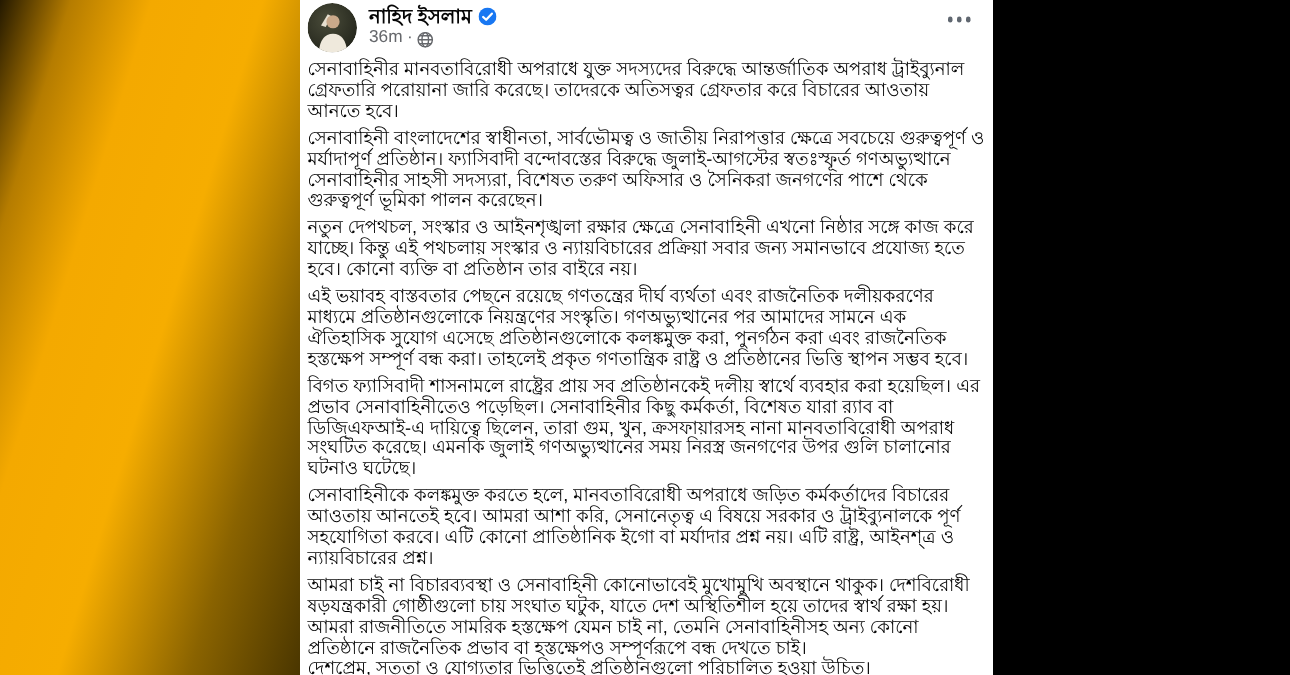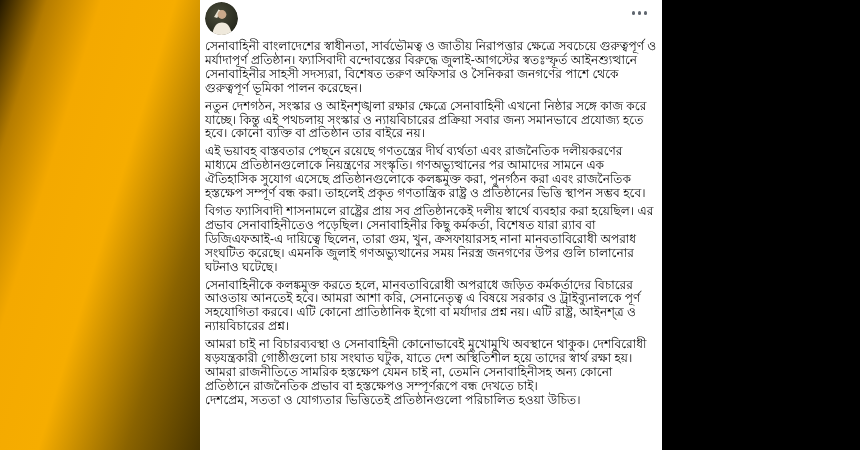--- a/index.html
+++ b/index.html
@@ -64,30 +64,55 @@
               <stop offset="0%" stop-color="#4a4c3a"></stop>
               <stop offset="100%" stop-color="#1e2017"></stop>
             </radialGradient>
           </defs>
           <circle cx="16.5" cy="16.5" r="16.5" fill="url(#avbg)"></circle>
           <path d="M9 15 L13.5 7.5 L15.7 8.6 L12.2 16 Z" fill="#e7e0d0"></path>
           <circle cx="17" cy="12.5" r="4.4" fill="#caa98a"></circle>
           <path d="M7.5 33 Q8.5 20.5 17 20.5 Q25.5 20.5 26.5 33 Z" fill="#efe9dc"></path>
         </svg>
       </div>
+      <div class="hmeta">
+        <div class="name-row">
+          <span class="author">নাহিদ ইসলাম</span>
+          <span class="badge">
+            <svg width="12" height="12" viewBox="0 0 12 12">
+              <circle cx="6" cy="6" r="6" fill="#1877f2"></circle>
+              <path d="M3.1 6.3 L5.1 8.2 L8.9 4.1" stroke="#ffffff" stroke-width="1.5" fill="none" stroke-linecap="round" stroke-linejoin="round"></path>
+            </svg>
+          </span>
+        </div>
+        <div class="sub-row">
+          <span>36m</span>
+          <span>·</span>
+          <span class="globe">
+            <svg width="11" height="11" viewBox="0 0 12 12">
+              <g stroke="#65676b" fill="none" stroke-width="1">
+                <circle cx="6" cy="6" r="5.2"></circle>
+                <ellipse cx="6" cy="6" rx="2.4" ry="5.2"></ellipse>
+                <path d="M0.8 6 H11.2 M1.6 3.1 H10.4 M1.6 8.9 H10.4"></path>
+              </g>
+            </svg>
+          </span>
+        </div>
+      </div>
       <div class="more">
         <i></i>
           <i></i>
           <i></i>
       </div>
     </header>
 
     <div class="post-body">
-      <p>সেনাবাহিনী বাংলাদেশের স্বাধীনতা, সার্বভৌমত্ব ও জাতীয় নিরাপত্তার ক্ষেত্রে সবচেয়ে গুরুত্বপূর্ণ ও মর্যাদাপূর্ণ প্রতিষ্ঠান। ফ্যাসিবাদী বন্দোবস্তের বিরুদ্ধে জুলাই-আগস্টের স্বতঃস্ফূর্ত আইনশ্যুত্থানে সেনাবাহিনীর সাহসী সদস্যরা, বিশেষত তরুণ অফিসার ও সৈনিকরা জনগণের পাশে থেকে গুরুত্বপূর্ণ ভূমিকা পালন করেছেন।</p>
-      <p>নতুন দেশগঠন, সংস্কার ও আইনশৃঙ্খলা রক্ষার ক্ষেত্রে সেনাবাহিনী এখনো নিষ্ঠার সঙ্গে কাজ করে যাচ্ছে। কিন্তু এই পথচলায় সংস্কার ও ন্যায়বিচারের প্রক্রিয়া সবার জন্য সমানভাবে প্রযোজ্য হতে হবে। কোনো ব্যক্তি বা প্রতিষ্ঠান তার বাইরে নয়।</p>
+      <p>সেনাবাহিনীর মানবতাবিরোধী অপরাধে যুক্ত সদস্যদের বিরুদ্ধে আন্তর্জাতিক অপরাধ ট্রাইব্যুনাল গ্রেফতারি পরোয়ানা জারি করেছে। তাদেরকে অতিসত্বর গ্রেফতার করে বিচারের আওতায় আনতে হবে।</p>
+      <p>সেনাবাহিনী বাংলাদেশের স্বাধীনতা, সার্বভৌমত্ব ও জাতীয় নিরাপত্তার ক্ষেত্রে সবচেয়ে গুরুত্বপূর্ণ ও মর্যাদাপূর্ণ প্রতিষ্ঠান। ফ্যাসিবাদী বন্দোবস্তের বিরুদ্ধে জুলাই-আগস্টের স্বতঃস্ফূর্ত গণঅভ্যুত্থানে সেনাবাহিনীর সাহসী সদস্যরা, বিশেষত তরুণ অফিসার ও সৈনিকরা জনগণের পাশে থেকে গুরুত্বপূর্ণ ভূমিকা পালন করেছেন।</p>
+      <p>নতুন দেপথচল, সংস্কার ও আইনশৃঙ্খলা রক্ষার ক্ষেত্রে সেনাবাহিনী এখনো নিষ্ঠার সঙ্গে কাজ করে যাচ্ছে। কিন্তু এই পথচলায় সংস্কার ও ন্যায়বিচারের প্রক্রিয়া সবার জন্য সমানভাবে প্রযোজ্য হতে হবে। কোনো ব্যক্তি বা প্রতিষ্ঠান তার বাইরে নয়।</p>
       <p>এই ভয়াবহ বাস্তবতার পেছনে রয়েছে গণতন্ত্রের দীর্ঘ ব্যর্থতা এবং রাজনৈতিক দলীয়করণের মাধ্যমে প্রতিষ্ঠানগুলোকে নিয়ন্ত্রণের সংস্কৃতি। গণঅভ্যুত্থানের পর আমাদের সামনে এক ঐতিহাসিক সুযোগ এসেছে প্রতিষ্ঠানগুলোকে কলঙ্কমুক্ত করা, পুনর্গঠন করা এবং রাজনৈতিক হস্তক্ষেপ সম্পূর্ণ বন্ধ করা। তাহলেই প্রকৃত গণতান্ত্রিক রাষ্ট্র ও প্রতিষ্ঠানের ভিত্তি স্থাপন সম্ভব হবে।</p>
       <p>বিগত ফ্যাসিবাদী শাসনামলে রাষ্ট্রের প্রায় সব প্রতিষ্ঠানকেই দলীয় স্বার্থে ব্যবহার করা হয়েছিল। এর প্রভাব সেনাবাহিনীতেও পড়েছিল। সেনাবাহিনীর কিছু কর্মকর্তা, বিশেষত যারা র‍্যাব বা ডিজিএফআই-এ দায়িত্বে ছিলেন, তারা গুম, খুন, ক্রসফায়ারসহ নানা মানবতাবিরোধী অপরাধ সংঘটিত করেছে। এমনকি জুলাই গণঅভ্যুত্থানের সময় নিরস্ত্র জনগণের উপর গুলি চালানোর ঘটনাও ঘটেছে।</p>
       <p>সেনাবাহিনীকে কলঙ্কমুক্ত করতে হলে, মানবতাবিরোধী অপরাধে জড়িত কর্মকর্তাদের বিচারের আওতায় আনতেই হবে। আমরা আশা করি, সেনানেতৃত্ব এ বিষয়ে সরকার ও ট্রাইব্যুনালকে পূর্ণ সহযোগিতা করবে। এটি কোনো প্রাতিষ্ঠানিক ইগো বা মর্যাদার প্রশ্ন নয়। এটি রাষ্ট্র, আইনশ্ত্র ও ন্যায়বিচারের প্রশ্ন।</p>
       <p>আমরা চাই না বিচারব্যবস্থা ও সেনাবাহিনী কোনোভাবেই মুখোমুখি অবস্থানে থাকুক। দেশবিরোধী ষড়যন্ত্রকারী গোষ্ঠীগুলো চায় সংঘাত ঘটুক, যাতে দেশ অস্থিতিশীল হয়ে তাদের স্বার্থ রক্ষা হয়। আমরা রাজনীতিতে সামরিক হস্তক্ষেপ যেমন চাই না, তেমনি সেনাবাহিনীসহ অন্য কোনো প্রতিষ্ঠানে রাজনৈতিক প্রভাব বা হস্তক্ষেপও সম্পূর্ণরূপে বন্ধ দেখতে চাই।
 দেশপ্রেম, সততা ও যোগ্যতার ভিত্তিতেই প্রতিষ্ঠানগুলো পরিচালিত হওয়া উচিত।</p>
 
     </div>
 
   </article>
 </div>

